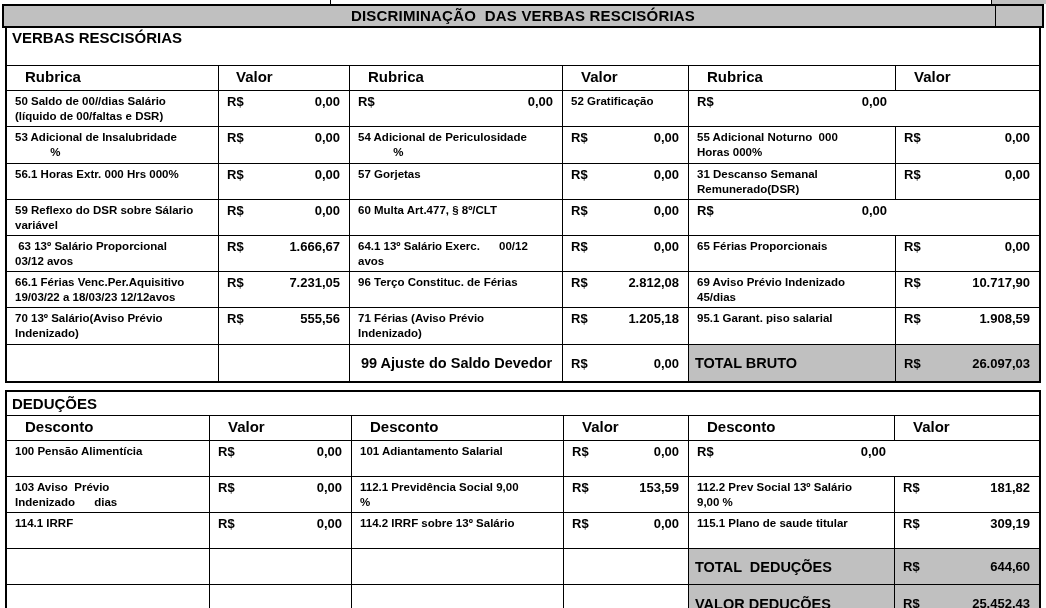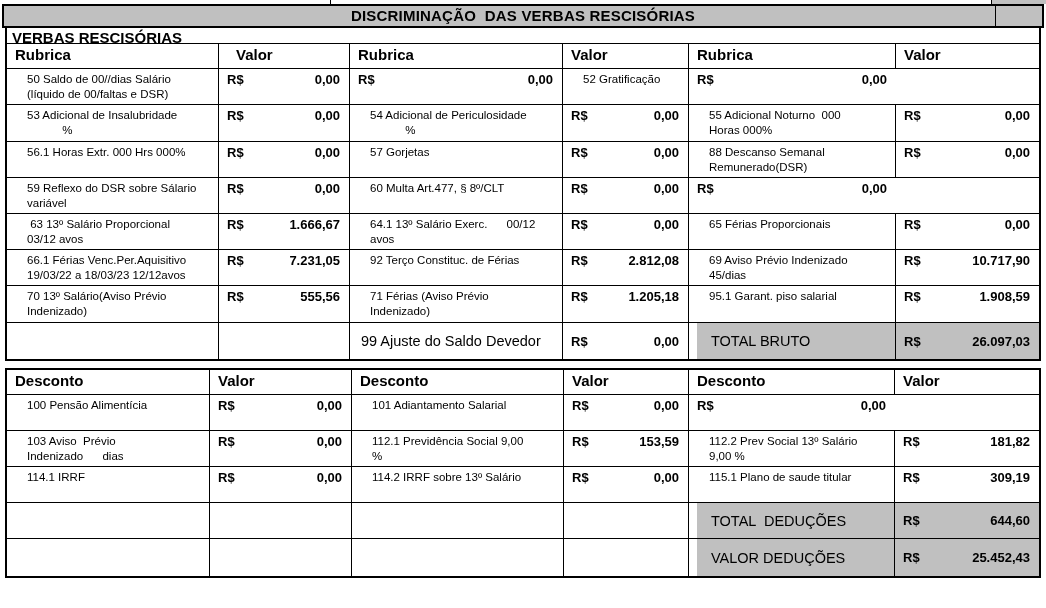--- a/index.html
+++ b/index.html
@@ -33,59 +33,60 @@
   }
 
   .box { margin: 0 5px; border: 2px solid #000; background: #fff; }
   .box.verbas { border-top: none; }
 
   .sec-title {
     border-bottom: 1px solid #000;
     font-weight: bold; font-size: 15px;
     padding: 1px 0 0 5px;
   }
-  .verbas .sec-title { height: 16px; }
+  .verbas .sec-title { height: 38px; }
   .deducoes .sec-title { height: 24px; padding-top: 3px; }
 
   .row { display: grid; border-bottom: 1px solid #000; }
   .g1 .row { grid-template-columns: 212px 131px 213px 126px 207px 143px; }
   .g2 .row { grid-template-columns: 203px 142px 212px 125px 206px 144px; }
   .row:last-child { border-bottom: none; }
   .row > div { border-right: 1px solid #000; }
   .row > div:last-child { border-right: none; }
 
   .thead { height: 25px; }
-  .hcell { font-weight: bold; font-size: 15px; padding: 2px 0 0 8px; }
+  .hcell { font-weight: bold; font-size: 15px; padding: 2px 0 0 18px; }
   .hcell.ind { padding-left: 17px; }
 
   .r36 { height: 36px; }
   .r37 { height: 37px; }
 
   .lc {
     font-size: 11.5px; line-height: 1.32;
-    padding: 3px 2px 0 20px;
+    padding: 3px 2px 0 8px;
     white-space: pre-wrap;
+    font-weight: bold;
   }
   .vc {
     display: flex; justify-content: space-between; align-items: flex-start;
     font-weight: bold; font-size: 13px;
     padding: 3px 9px 0 8px;
   }
   .vc.vmid { align-items: center; padding-top: 0; }
 
   .ajuste-label {
     font-size: 14.5px; white-space: pre-wrap;
     display: flex; align-items: center;
     padding: 0 0 0 11px;
+    font-weight: bold;
   }
   .total-label {
-    font-weight: normal; font-size: 14.5px; white-space: pre-wrap;
+    font-weight: bold; font-size: 14.5px; white-space: pre-wrap;
     display: flex; align-items: center;
-    padding: 0 0 0 14px;
-    margin-left: 8px;
+    padding: 0 0 0 6px;
   }
   .gray { background: #c0c0c0; }
   .gap { height: 7px; }
 </style>
 </head>
 <body>
 
 <div class="page">
 
   <div class="topstrip">
@@ -151,21 +152,21 @@
       <div class="lc">56.1 Horas Extr. 000 Hrs 000%</div>
       <div class="vc">
           <span>R$</span>
           <span>0,00</span>
         </div>
       <div class="lc">57 Gorjetas</div>
       <div class="vc">
           <span>R$</span>
           <span>0,00</span>
         </div>
-      <div class="lc">88 Descanso Semanal
+      <div class="lc">31 Descanso Semanal
 Remunerado(DSR)</div>
       <div class="vc">
           <span>R$</span>
           <span>0,00</span>
         </div>
     </div>
 
     <div class="row r36">
       <div class="lc">59 Reflexo do DSR sobre Sálario
 variável</div>
@@ -204,21 +205,21 @@
         </div>
     </div>
 
     <div class="row r36">
       <div class="lc">66.1 Férias Venc.Per.Aquisitivo
 19/03/22 a 18/03/23 12/12avos</div>
       <div class="vc">
           <span>R$</span>
           <span>7.231,05</span>
         </div>
-      <div class="lc">92 Terço Constituc. de Férias</div>
+      <div class="lc">96 Terço Constituc. de Férias</div>
       <div class="vc">
           <span>R$</span>
           <span>2.812,08</span>
         </div>
       <div class="lc">69 Aviso Prévio Indenizado
 45/dias</div>
       <div class="vc">
           <span>R$</span>
           <span>10.717,90</span>
         </div>
@@ -256,20 +257,21 @@
       <div class="vc vmid gray">
           <span>R$</span>
           <span>26.097,03</span>
         </div>
     </div>
   </section>
 
   <div class="gap"></div>
 
   <section class="box deducoes g2">
+    <div class="sec-title">DEDUÇÕES</div>
 
     <div class="row thead">
       <div class="hcell">Desconto</div>
       <div class="hcell">Valor</div>
       <div class="hcell">Desconto</div>
       <div class="hcell">Valor</div>
       <div class="hcell">Desconto</div>
       <div class="hcell">Valor</div>
     </div>
 

